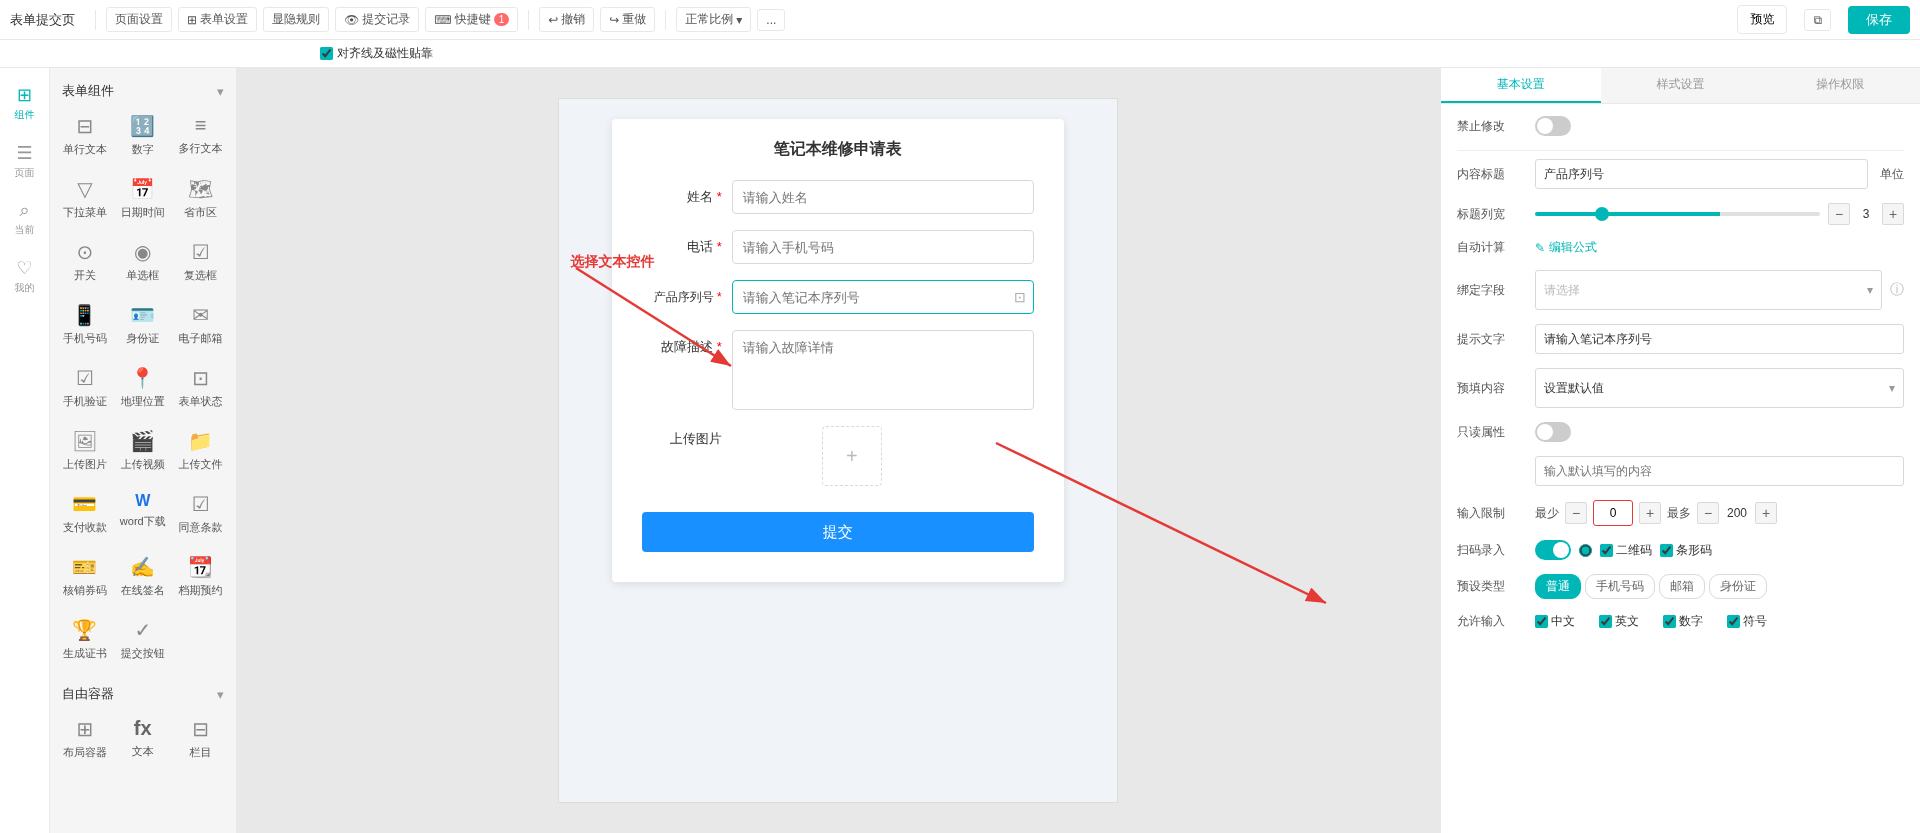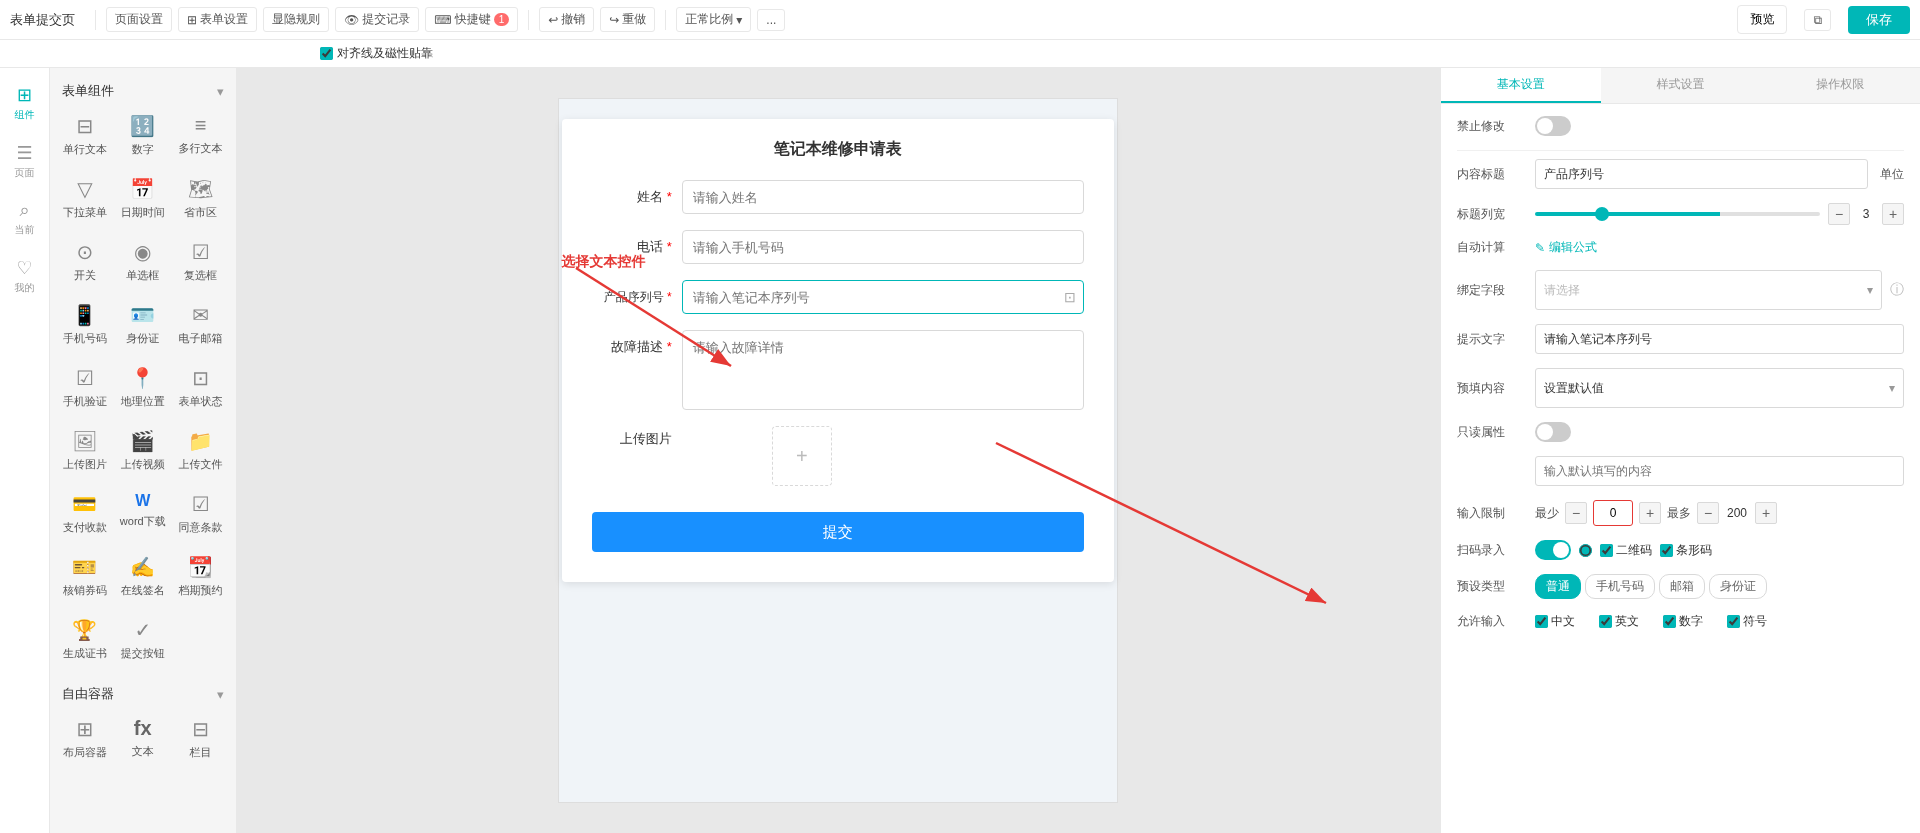--- a/index.html
+++ b/index.html
@@ -120,21 +120,21 @@
     .form-canvas {
       background: #f0f4f8;
       width: 560px;
       min-height: 600px;
       border: 1px solid #ddd;
       position: relative;
     }
     .form-container {
       background: #fff;
       margin: 20px auto;
-      width: 552px;
+      width: 452px;
       border-radius: 4px;
       padding: 20px 30px 30px;
       box-shadow: 0 2px 8px rgba(0,0,0,0.1);
     }
     .form-title {
       text-align: center;
       font-size: 16px;
       font-weight: bold;
       margin-bottom: 20px;
       color: #333;
@@ -498,21 +498,21 @@
         <div class="comp-item">
           <span class="comp-icon">⊟</span>
           <span>栏目</span>
         </div>
       </div>
     </div>
   </div>
 
   <div class="canvas-area">
 
-    <div style="position:absolute; top:185px; left:326px; color:#e53935; font-size:14px; font-weight:bold; pointer-events:none; z-index:10;">选择文本控件</div>
+    <div style="position:absolute; top:185px; left:335px; color:#e53935; font-size:14px; font-weight:bold; pointer-events:none; z-index:10;">选择文本控件</div>
 
     <svg style="position:absolute;top:140px;left:310px;width:220px;height:180px;pointer-events:none;z-index:10;">
       <defs>
         <marker id="arrowhead" markerWidth="8" markerHeight="6" refX="8" refY="3" orient="auto">
           <polygon points="0 0, 8 3, 0 6" fill="#e53935"></polygon>
         </marker>
       </defs>
       <line x1="30" y1="60" x2="185" y2="158" stroke="#e53935" stroke-width="2.5" marker-end="url(#arrowhead)"></line>
     </svg>
 

